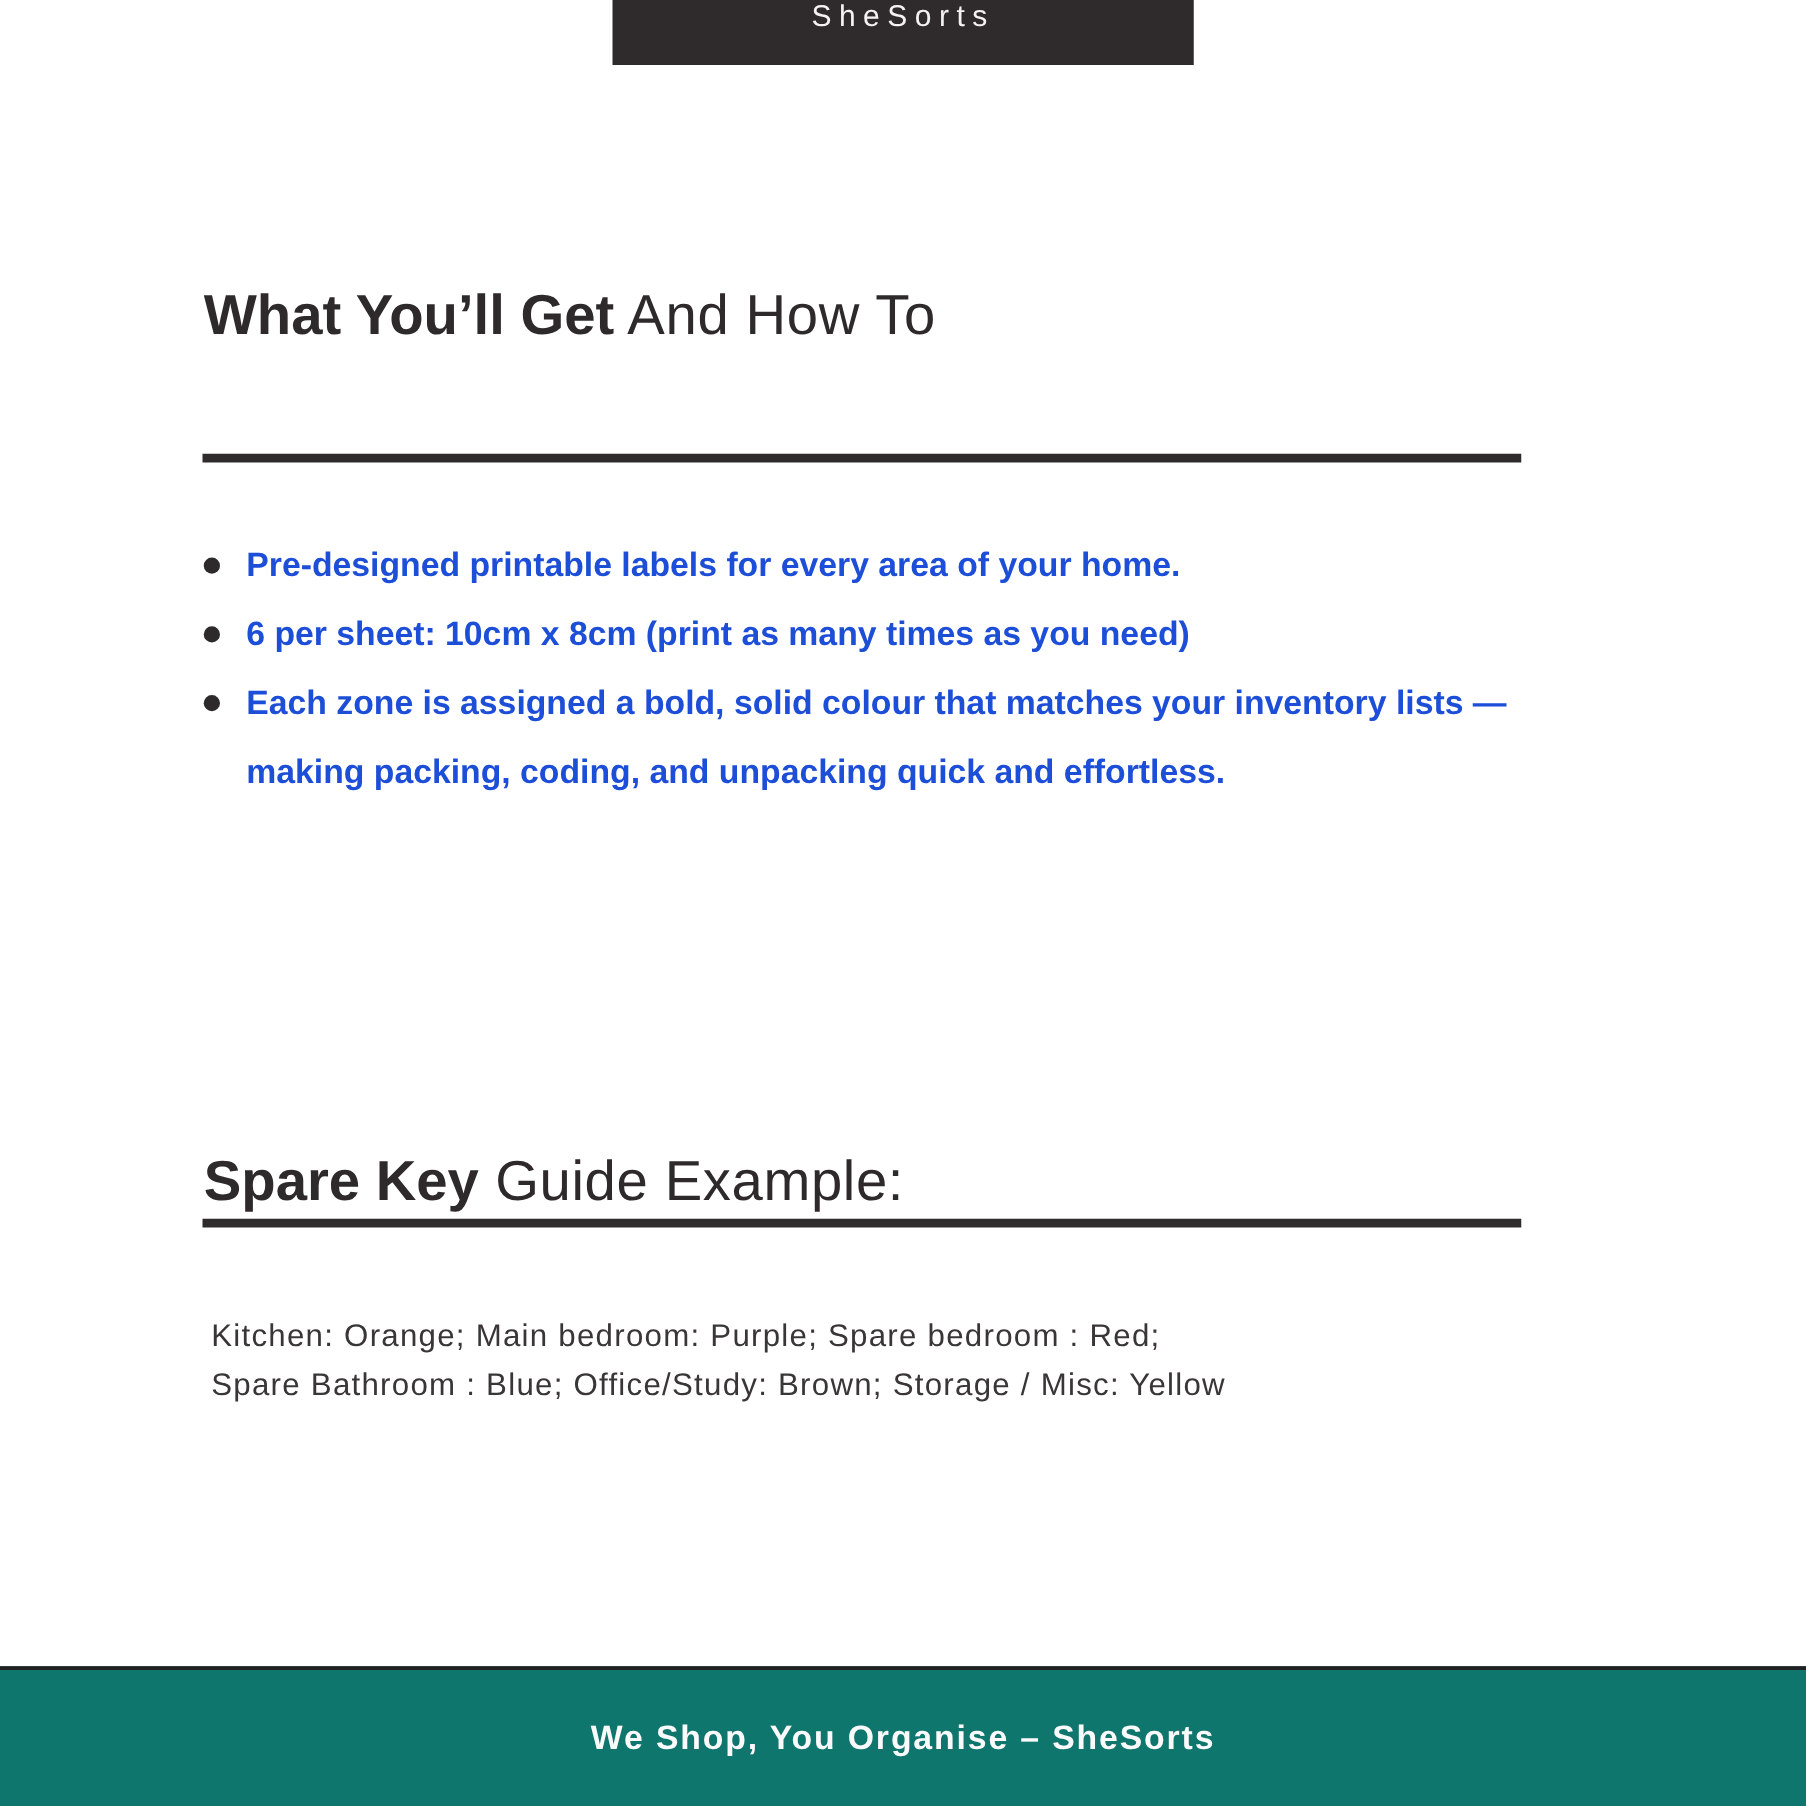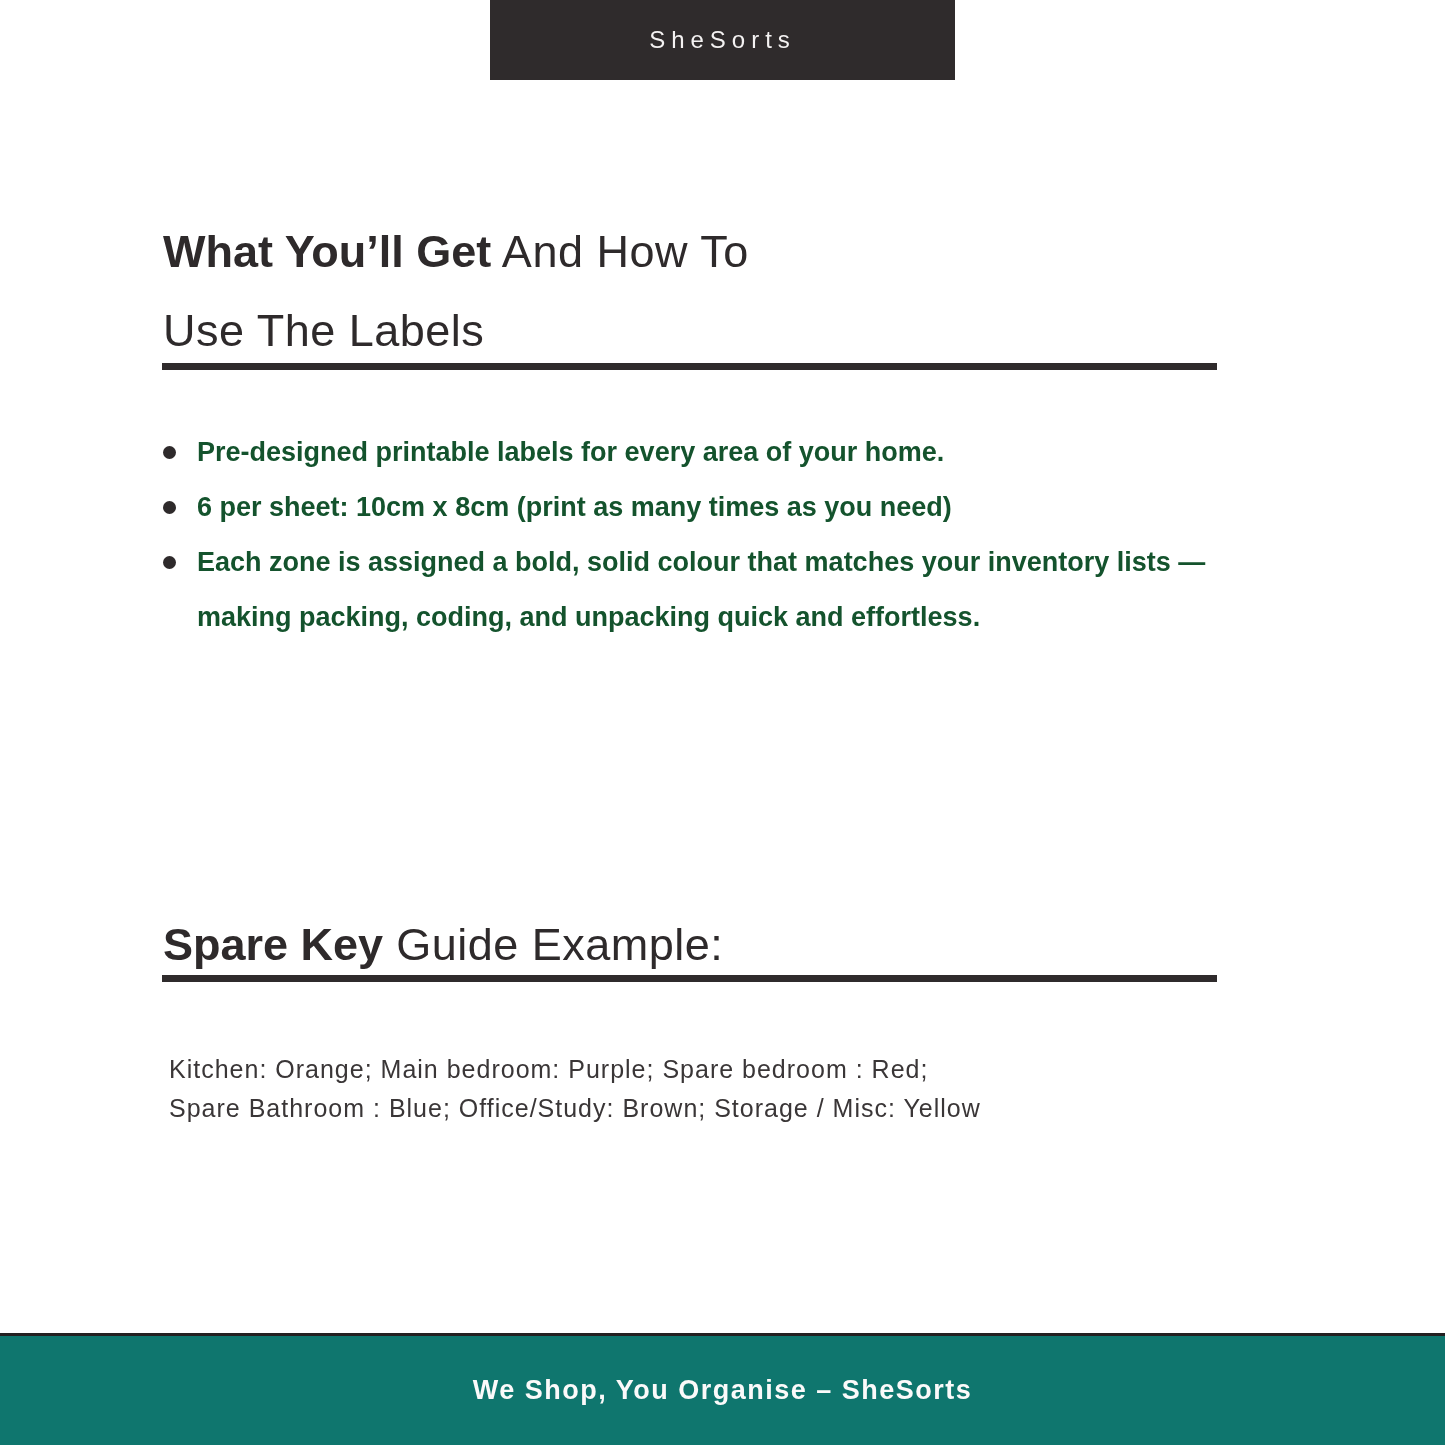--- a/index.html
+++ b/index.html
@@ -10,24 +10,24 @@
     font-family: "Liberation Sans", sans-serif;
     color: #2e2a2b;
     position: relative;
     overflow: hidden;
   }
 
   
   .brand-badge {
     position: absolute;
     left: 490px; top: 0;
-    width: 465px; height: 80px;
+    width: 465px; height: 52px;
     background: #2f2b2c;
     color: #f4f2f2;
-    display: flex; align-items: center; justify-content: center;
+    display: flex; justify-content: center;
     font-size: 24px;
     font-weight: 400;
     letter-spacing: 6px;
   }
 
   
   .section-title {
     position: absolute;
     left: 163px;
     width: 1120px;
@@ -58,21 +58,21 @@
   
   .bullets {
     position: absolute;
     left: 163px; top: 425px;
     width: 1095px;
     margin: 0; padding: 0;
     list-style: none;
     font-size: 27px;
     font-weight: 700;
     line-height: 55px;
-    color: #14532d;
+    color: #1d4ed8;
   }
   .bullets li {
     position: relative;
     padding-left: 34px;
   }
   .bullets li::before {
     content: "";
     position: absolute;
     left: 0; top: 21px;
     width: 13px; height: 13px;
@@ -109,21 +109,20 @@
 </style>
 </head>
 <body>
 
 <div class="brand-badge">
   <span>SheSorts</span>
 </div>
 
 <h1 class="section-title" id="title-1">
   <span class="title-bold">What You’ll Get</span><span> And How To</span><br>
-  <span>Use The Labels</span>
 </h1>
 <div class="rule" id="rule-1"></div>
 
 <ul class="bullets">
   <li>Pre-designed printable labels for every area of your home.</li>
   <li>6 per sheet: 10cm x 8cm (print as many times as you need)</li>
   <li>Each zone is assigned a bold, solid colour that matches your inventory lists — making packing, coding, and unpacking quick and effortless.</li>
 </ul>
 
 <h2 class="section-title" id="title-2">

